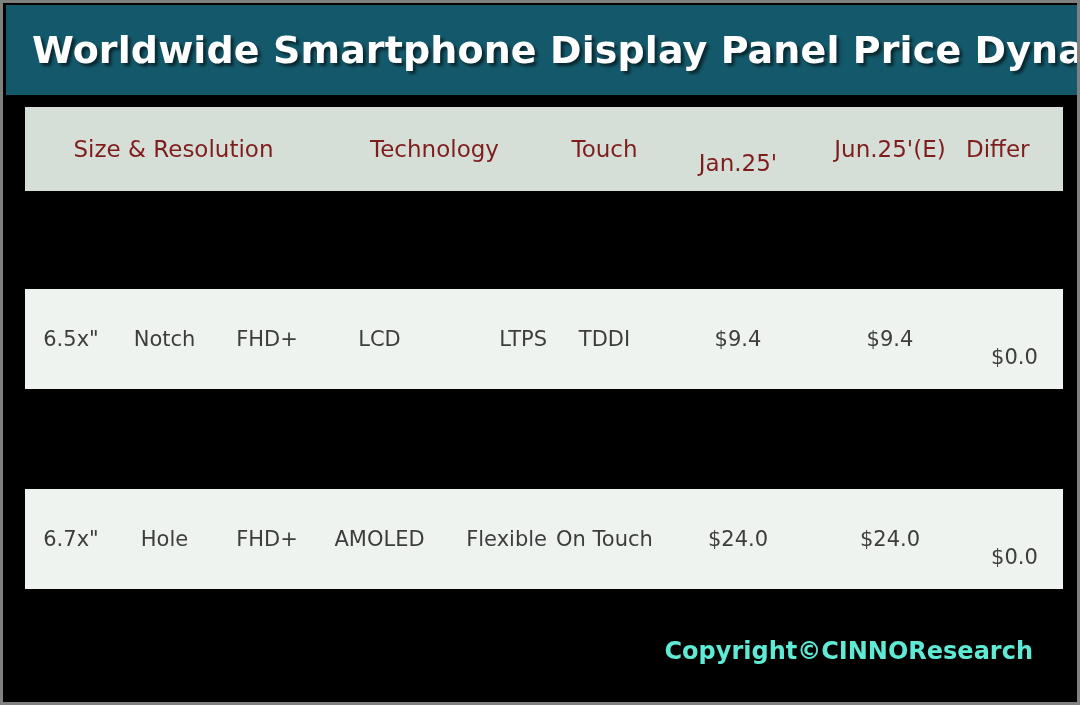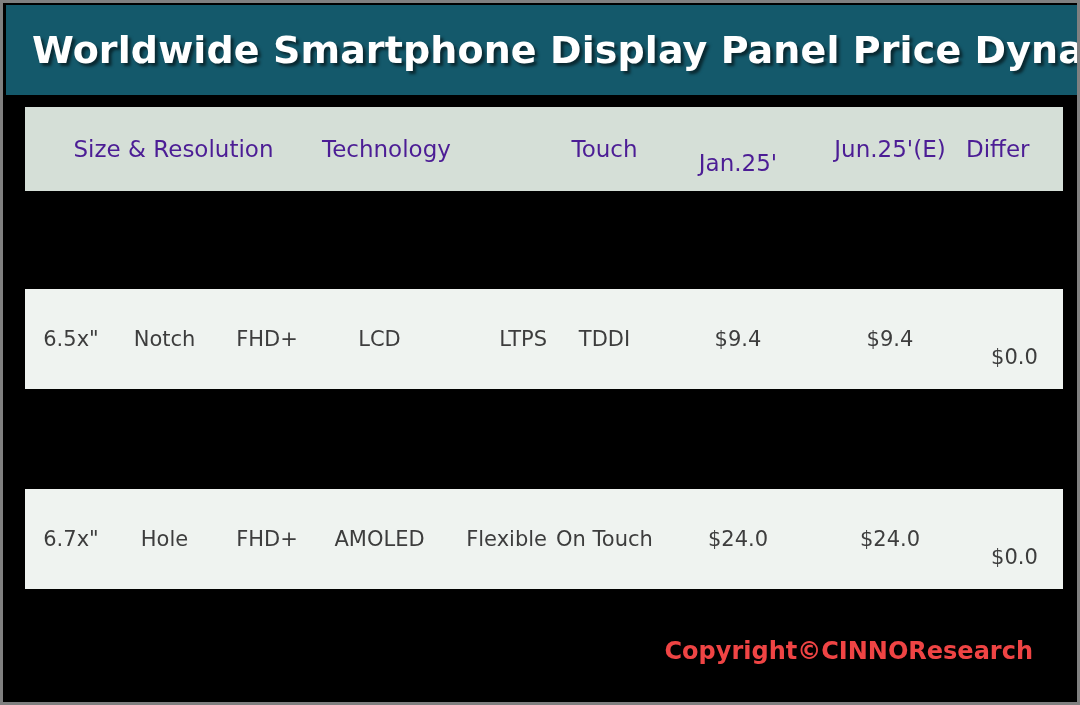--- a/index.html
+++ b/index.html
@@ -58,21 +58,21 @@
   .trow {
     display: flex;
     align-items: center;
     box-sizing: border-box;
     width: 1038px;
   }
 
   #header-row {
     background: #d5dfd7;
     height: 84px;
-    color: #4c1d95;
+    color: #7f1d1d;
     font-size: 23px;
   }
 
   .data-row {
     background: #eff3f0;
     height: 100px;
     color: #3d3d3d;
     font-size: 21px;
   }
 
@@ -88,32 +88,32 @@
   .c-res      { width: 110px; text-align: center; }
   .c-tech     { width: 115px; text-align: center; }
   .c-backpl   { width: 110px; text-align: right; }
   .c-touch    { width: 115px; text-align: center; }
   .c-jan      { width: 152px; text-align: center; }
   .c-feb      { width: 152px; text-align: center; }
   .c-diff     { width: 97px;  text-align: center; margin-top: 36px; }
 
   
   .h-size     { width: 297px; text-align: center; }
-  .h-tech     { width: 225px; }
+  .h-tech     { width: 225px; text-align: center; }
   .h-touch    { width: 115px; text-align: center; }
   .h-jan      { width: 152px; text-align: center; margin-top: 28px; }
   .h-feb      { width: 152px; text-align: center; }
   .h-diff     { width: 97px;  }
 
   
   #copyright {
     position: absolute;
     right: 44px;
     top: 634px;
-    color: #ef4444;
+    color: #5eead4;
     font-size: 24px;
     font-weight: bold;
     white-space: nowrap;
     font-family: "DejaVu Sans", "Liberation Sans", sans-serif;
   }
 </style>
 </head>
 <body>
 
 <div id="page">

